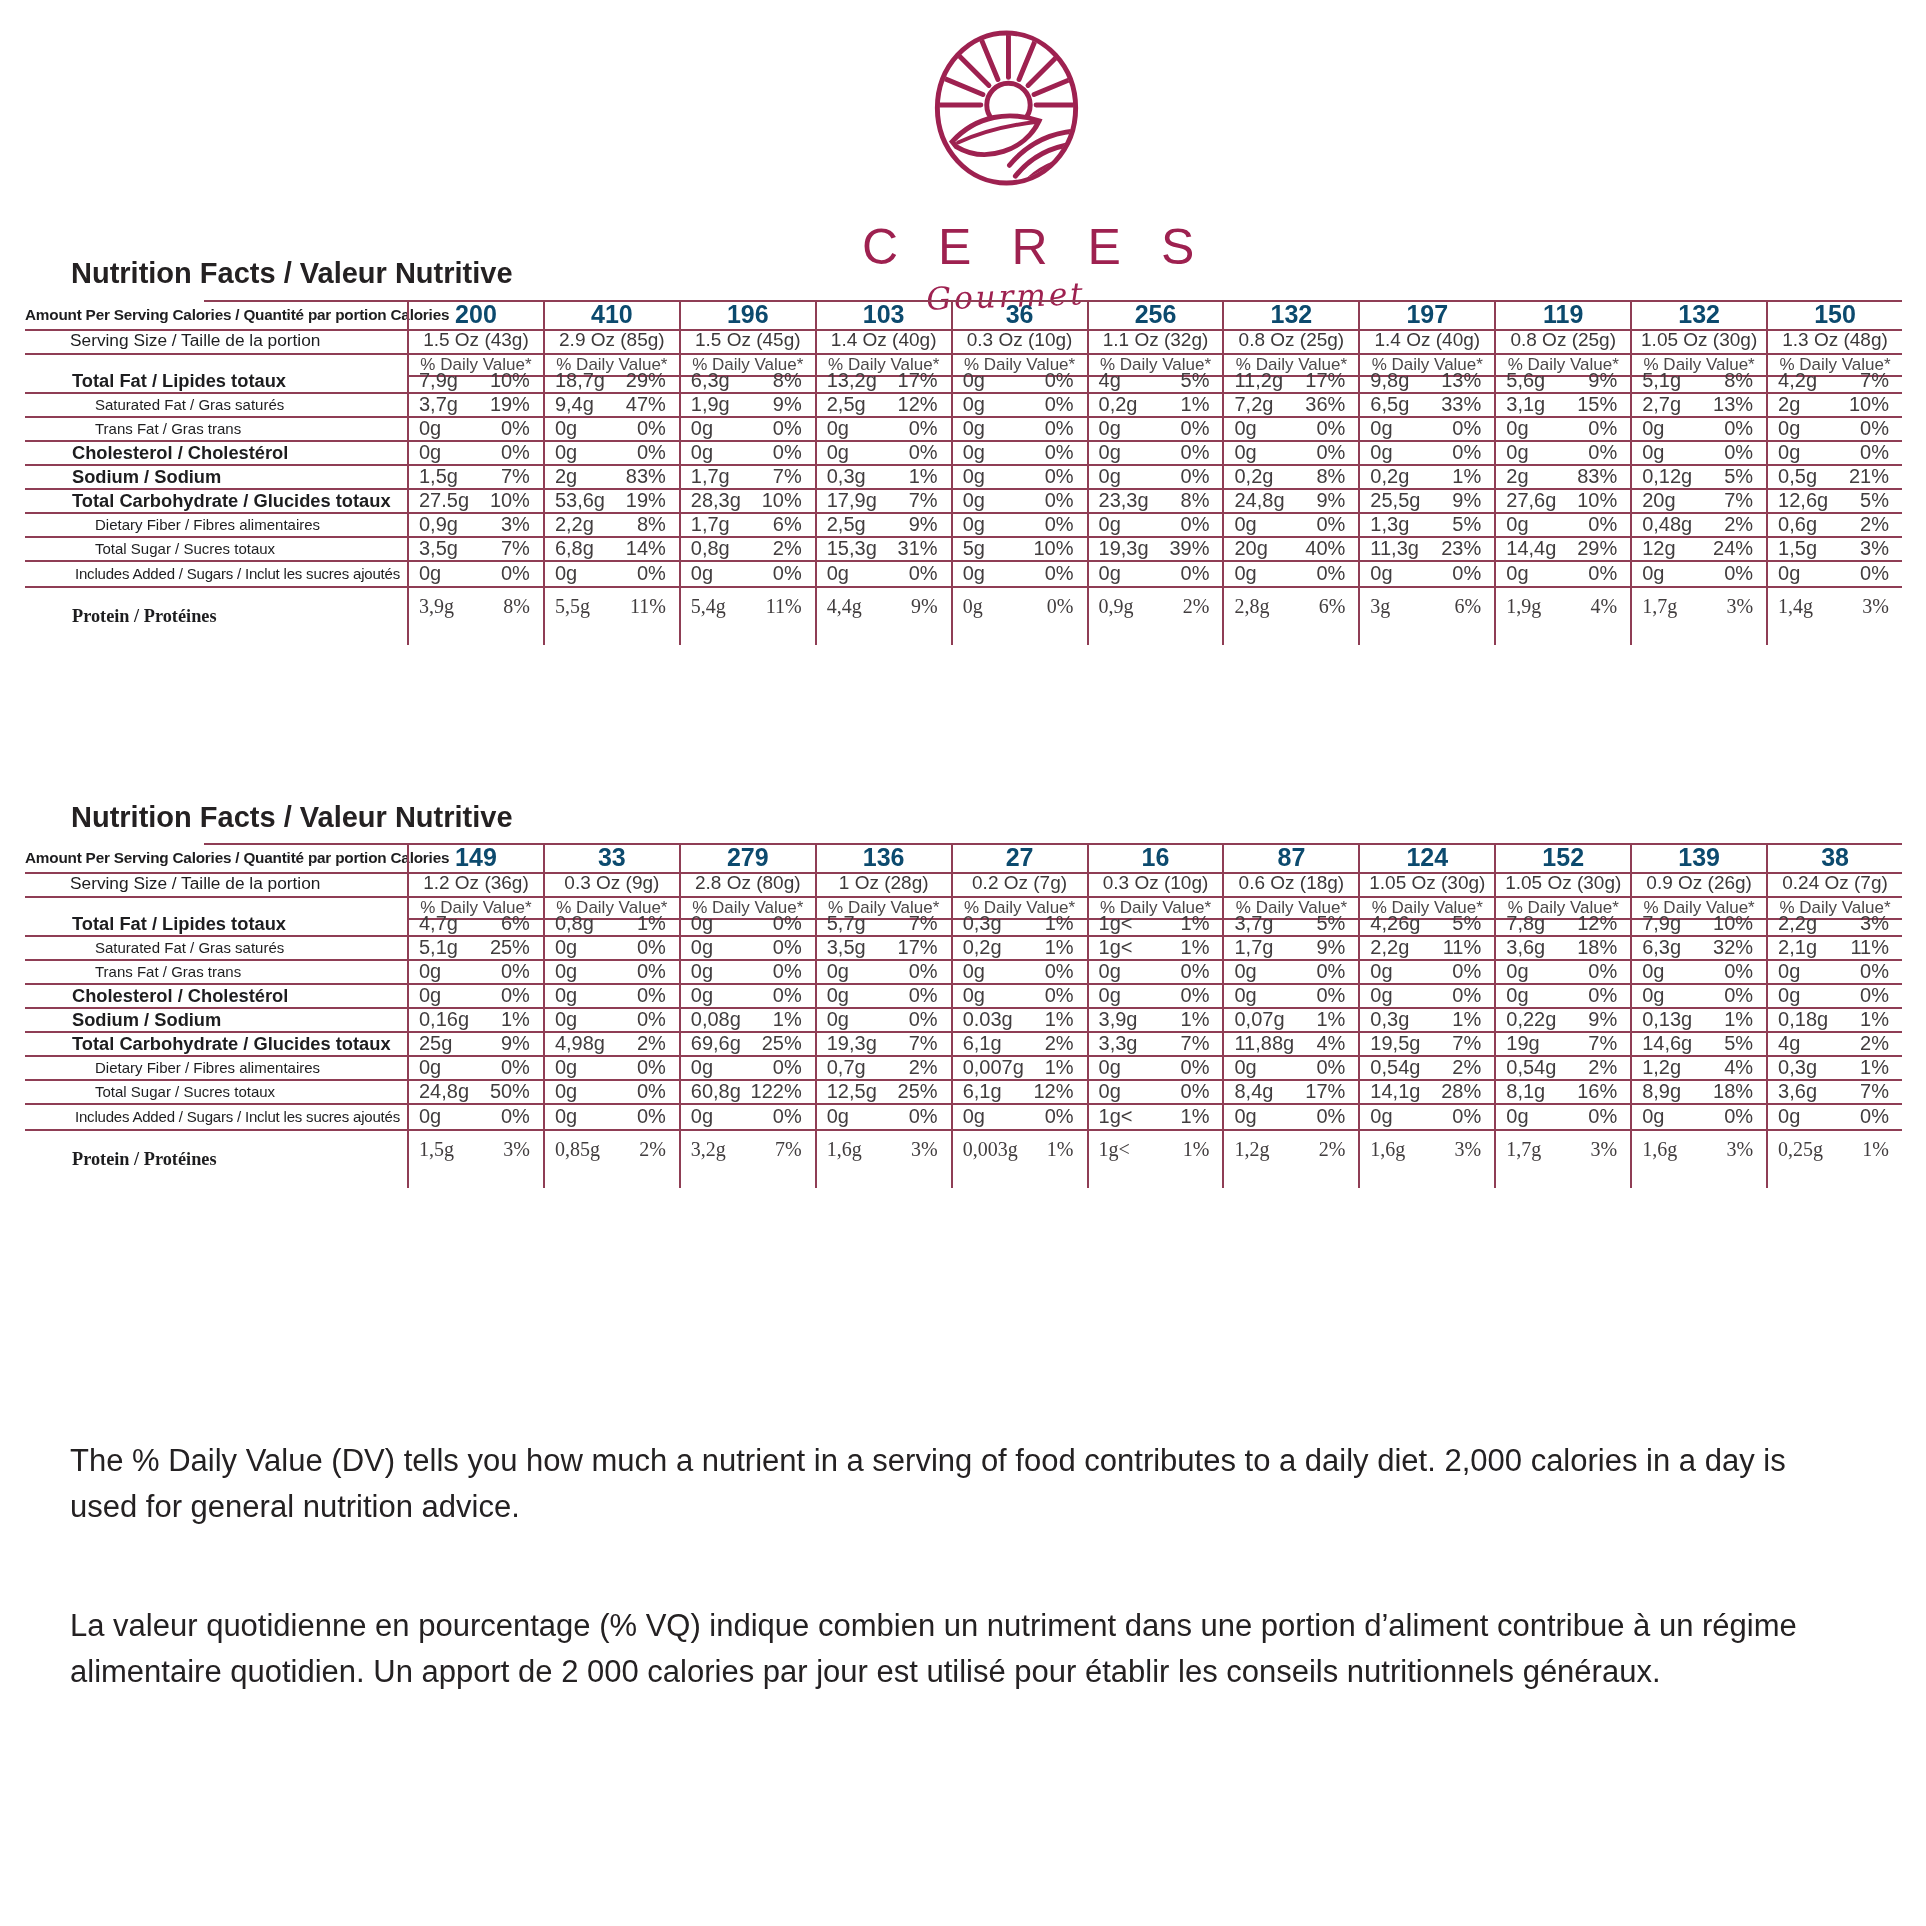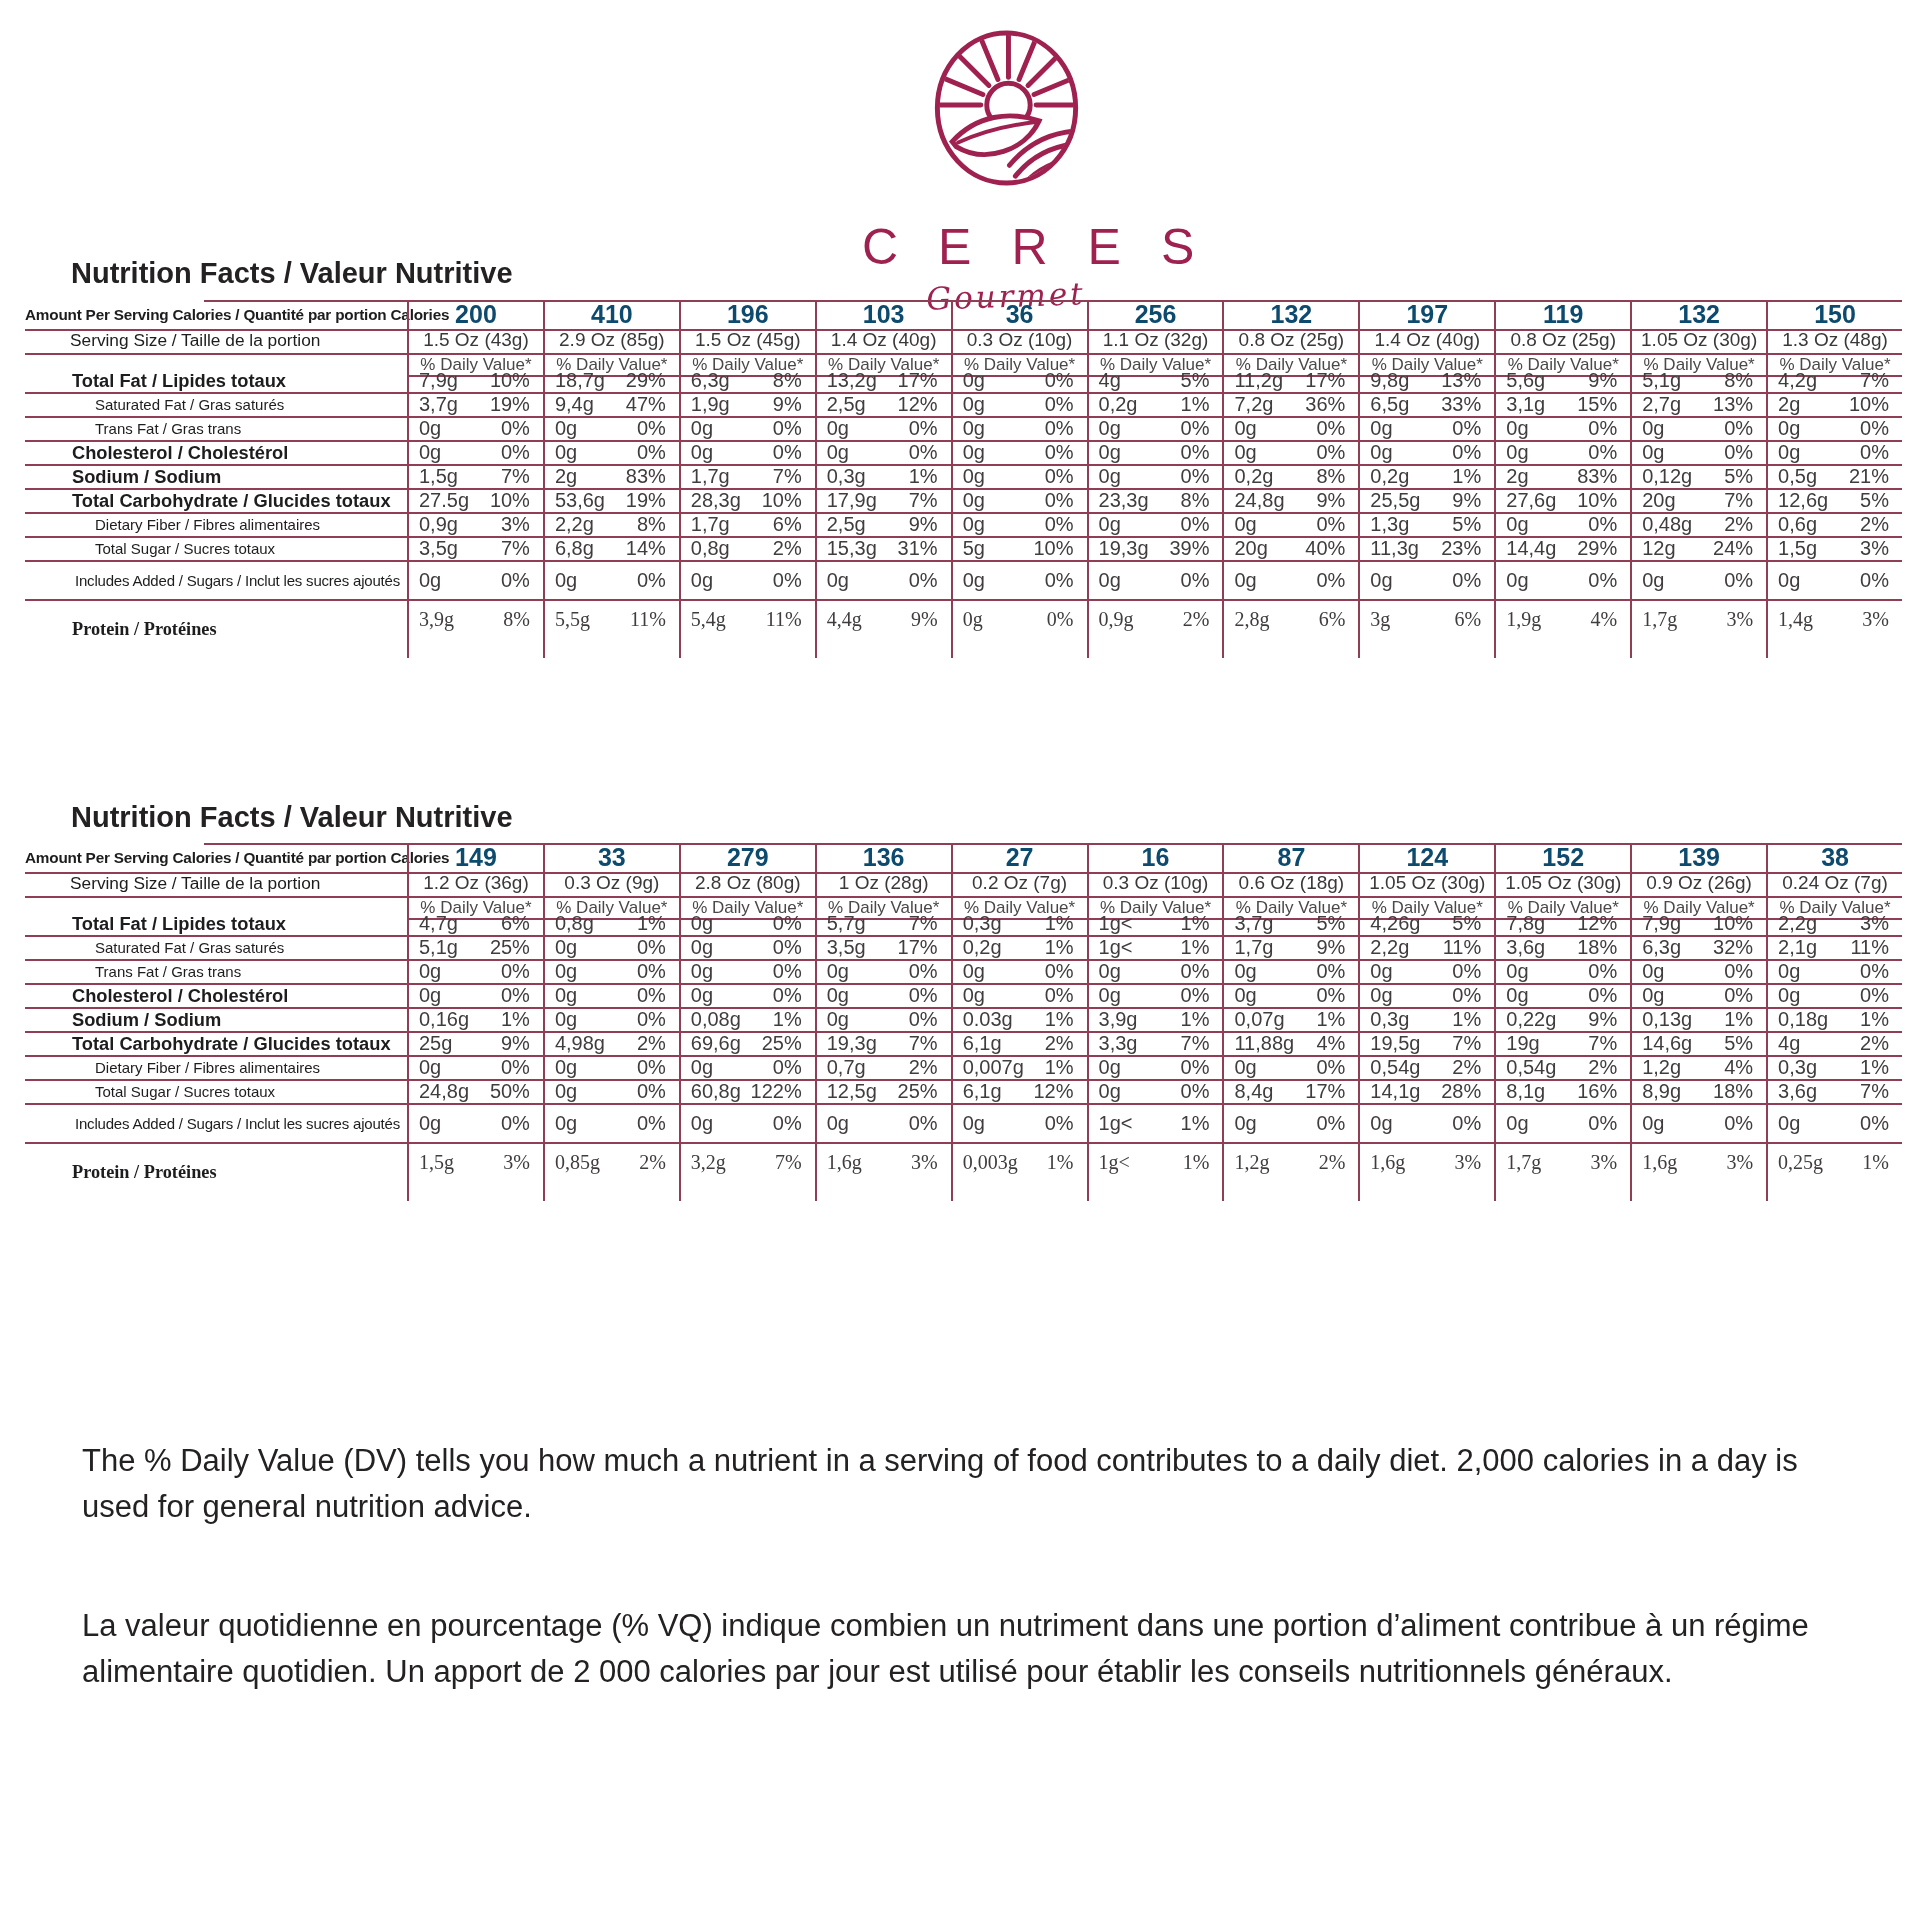--- a/index.html
+++ b/index.html
@@ -22,39 +22,39 @@
   .ntable{position:absolute;left:25px;width:1877px;}
   #table1{top:300px;} #table2{top:843px;}
   .topline{position:absolute;top:0;left:179px;right:0;border-top:2px solid var(--line);}
   .trow{display:grid;grid-template-columns:382px repeat(11,1fr);}
   .trow>div{position:relative;box-sizing:border-box;min-width:0;}
   .dcell{border-left:2px solid var(--line);}
   .bb>div{border-bottom:2px solid var(--line);}
   .bb-d>.dcell{border-bottom:2px solid var(--line);}
 
   .r-cal{height:27px;} .r-serv{height:28px;} .r-dv{height:14px;}
-  .r-nut{height:24px;} .r-sm{height:40px;} .r-last{height:57px;font-family:Liberation Serif, serif;}
+  .r-nut{height:24px;} .r-sm{height:27px;} .r-last{height:57px;font-family:Liberation Serif, serif;}
 
   .lab{display:flex;align-items:center;white-space:nowrap;overflow:visible;}
   .lab-cal{font-weight:bold;font-size:15.3px;letter-spacing:-0.2px;}
   .lab-serv{font-size:17.3px;padding-left:45px;}
   .lab-bold{font-weight:bold;font-size:18.3px;padding-left:47px;}
   .lab-indent{font-size:15px;padding-left:70px;}
   .lab-small{font-size:15px;padding-left:50px;letter-spacing:-0.2px;}
 
   .v-cal{display:flex;align-items:center;justify-content:center;
          font-weight:bold;font-size:25px;color:#0c4a6e;}
   .v-serv{display:flex;align-items:center;justify-content:center;font-size:19px;color:#3c3839;}
   .v-dv{display:flex;align-items:center;justify-content:center;font-size:17px;color:#4c4849;}
   .v-nut{display:flex;align-items:center;justify-content:space-between;
          padding:0 13px 0 10px;font-size:20px;color:#413d3e;}
   .r-last .v-nut{align-items:flex-start;padding-top:7px;}
 
   
-  .footer{position:absolute;left:82px;top:1438px;width:1772px;
+  .footer{position:absolute;left:70px;top:1438px;width:1772px;
           font-size:31px;line-height:46px;color:#242122;}
   .footer p{margin:0 0 73px 0;}
 </style>
 </head>
 <body>
 
 <div class="page">
 
   <div class="logo">
     <svg width="149" height="160" viewBox="0 0 150 162">

